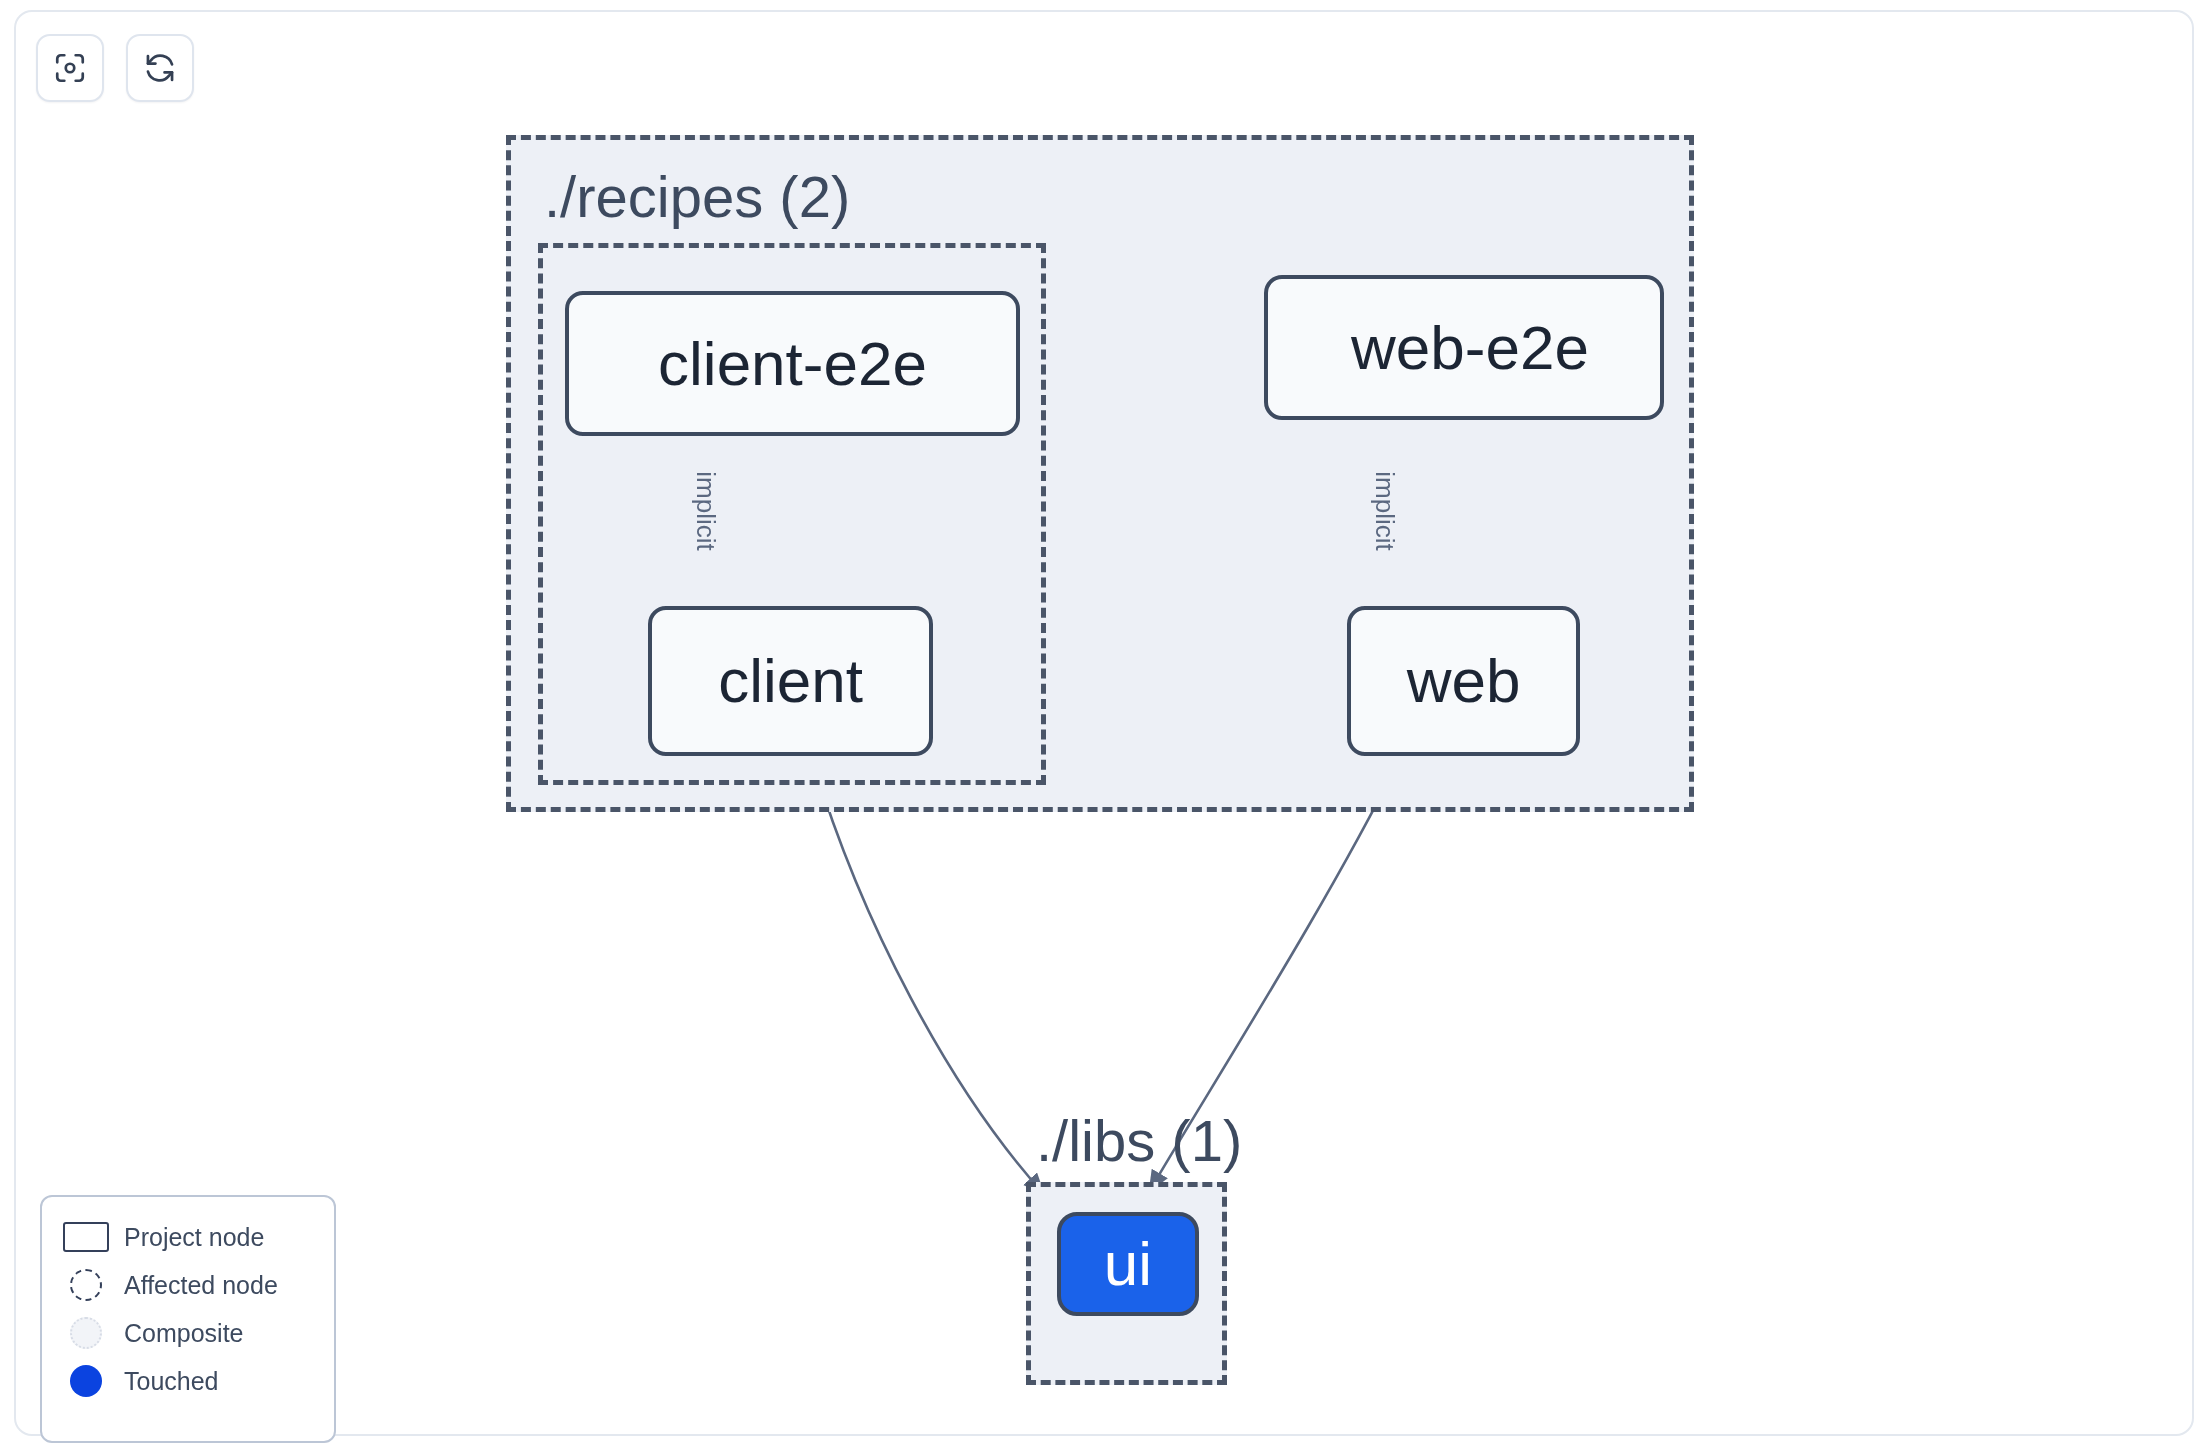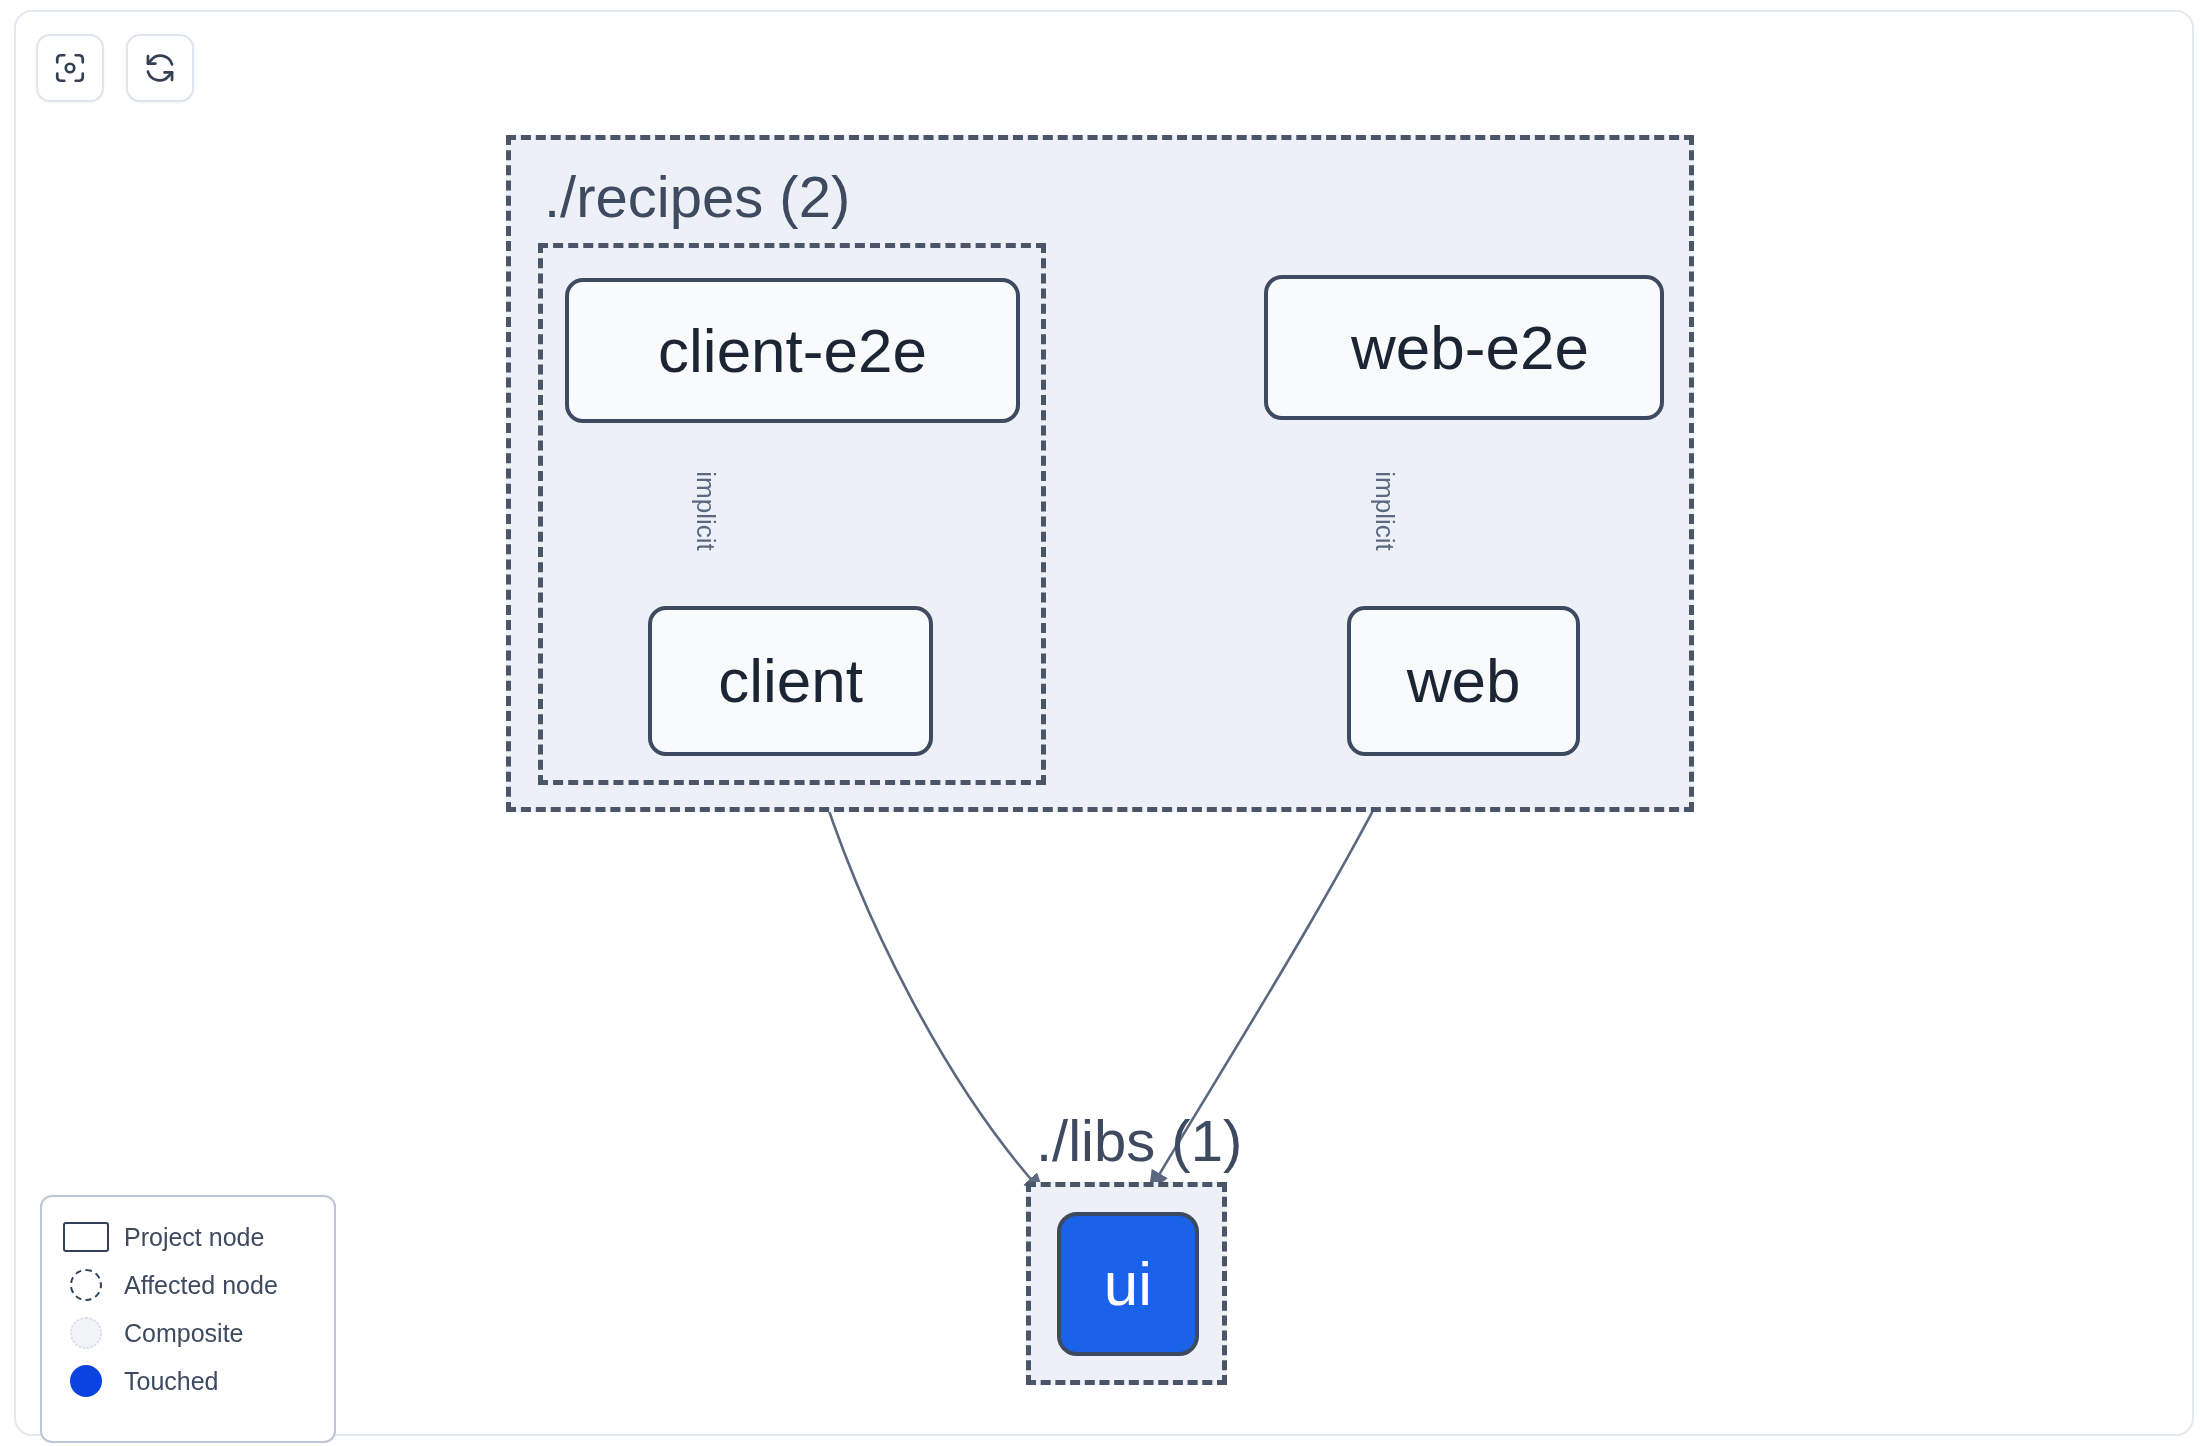--- a/index.html
+++ b/index.html
@@ -89,26 +89,26 @@
     display: flex;
     align-items: center;
     justify-content: center;
     z-index: 25;
     cursor: pointer;
     color: #1c2534;
     font-size: 62px;
     line-height: 1;
     white-space: nowrap;
   }
-  #node-client-e2e { left: 565px;  top: 278px; width: 455px; height: 145px; }
+  #node-client-e2e { left: 565px;  top: 291px; width: 455px; height: 145px; }
   #node-web-e2e    { left: 1264px; top: 275px; width: 400px; height: 145px; padding-left: 12px; }
   #node-client     { left: 648px;  top: 606px; width: 285px; height: 150px; }
   #node-web        { left: 1347px; top: 606px; width: 233px; height: 150px; }
   #node-ui {
-    left: 1057px; top: 1212px; width: 142px; height: 144px;
+    left: 1057px; top: 1212px; width: 142px; height: 104px;
     background: #1a62ea;
     color: #ffffff;
     border: 4px solid #3d4a5f;
     border-radius: 20px;
     font-size: 62px;
   }
 
   
   .edge-label {
     position: absolute;

